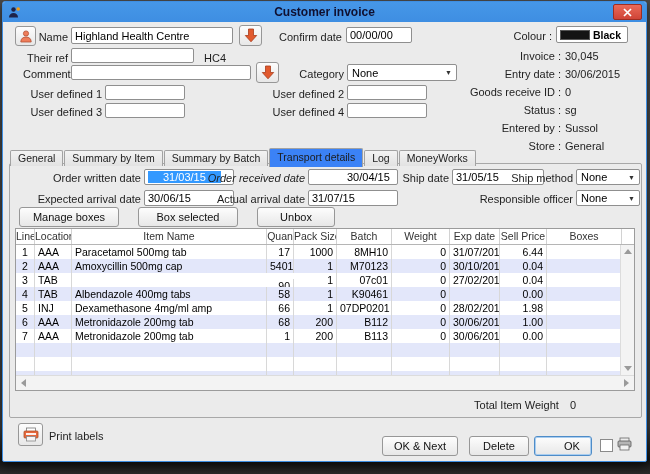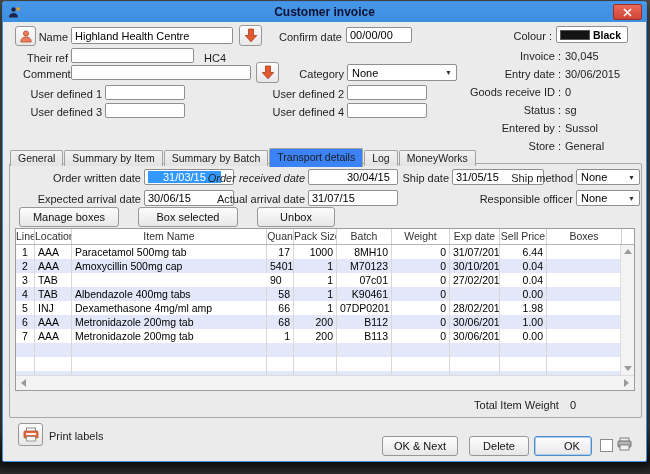--- a/index.html
+++ b/index.html
@@ -230,21 +230,21 @@
             <div class="td" style="width: 55px; text-align: right;">M70123</div>
             <div class="td" style="width: 58px; text-align: right;">0</div>
             <div class="td" style="width: 50px; text-align: right;">30/10/2010</div>
             <div class="td" style="width: 47px; text-align: right;">0.04</div>
             <div class="td" style="width: 75px; text-align: left;"></div>
           </div>
           <div class="tr">
             <div class="td" style="width: 19px; text-align: center;">3</div>
             <div class="td" style="width: 37px; text-align: left;">TAB</div>
             <div class="td" style="width: 195px; text-align: center; margin-top: 44px;">Ciprofloxacin 250mg tab</div>
-            <div class="td" style="width: 27px; text-align: left;">90</div>
+            <div class="td" style="width: 27px; text-align: right; margin-top: 6px;">90</div>
             <div class="td" style="width: 43px; text-align: right;">1</div>
             <div class="td" style="width: 55px; text-align: right;">07c01</div>
             <div class="td" style="width: 58px; text-align: right;">0</div>
             <div class="td" style="width: 50px; text-align: right;">27/02/2010</div>
             <div class="td" style="width: 47px; text-align: right;">0.04</div>
             <div class="td" style="width: 75px; text-align: left;"></div>
           </div>
           <div class="tr odd">
             <div class="td" style="width: 19px; text-align: center;">4</div>
             <div class="td" style="width: 37px; text-align: left;">TAB</div>

